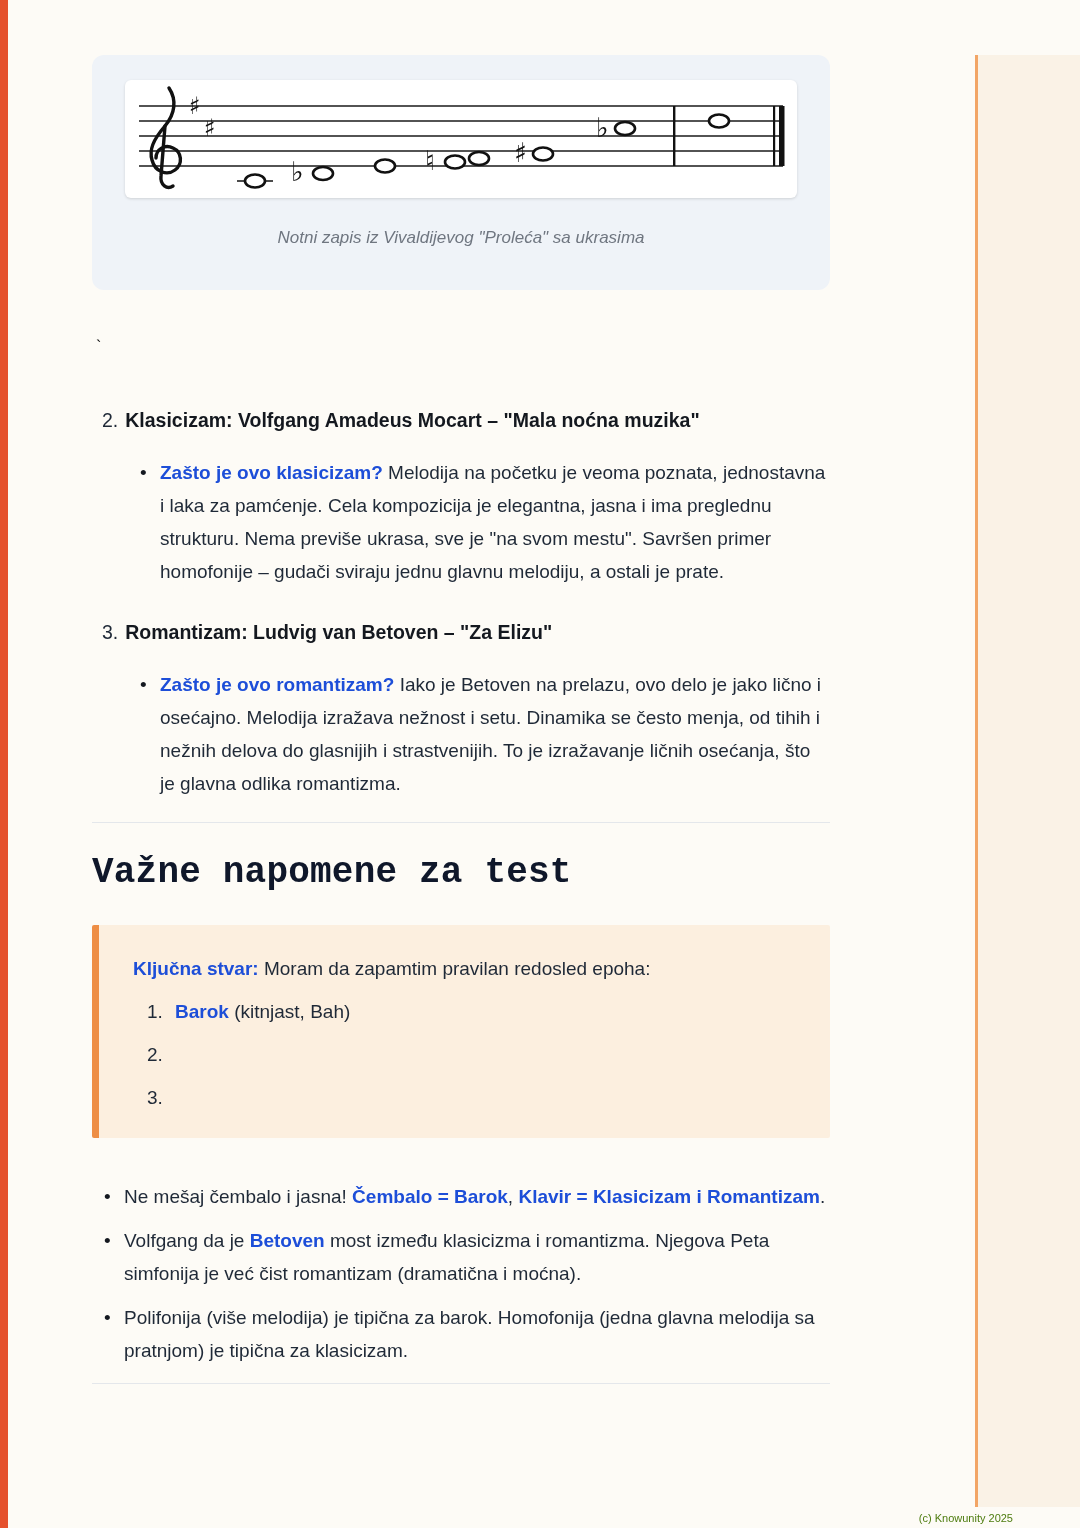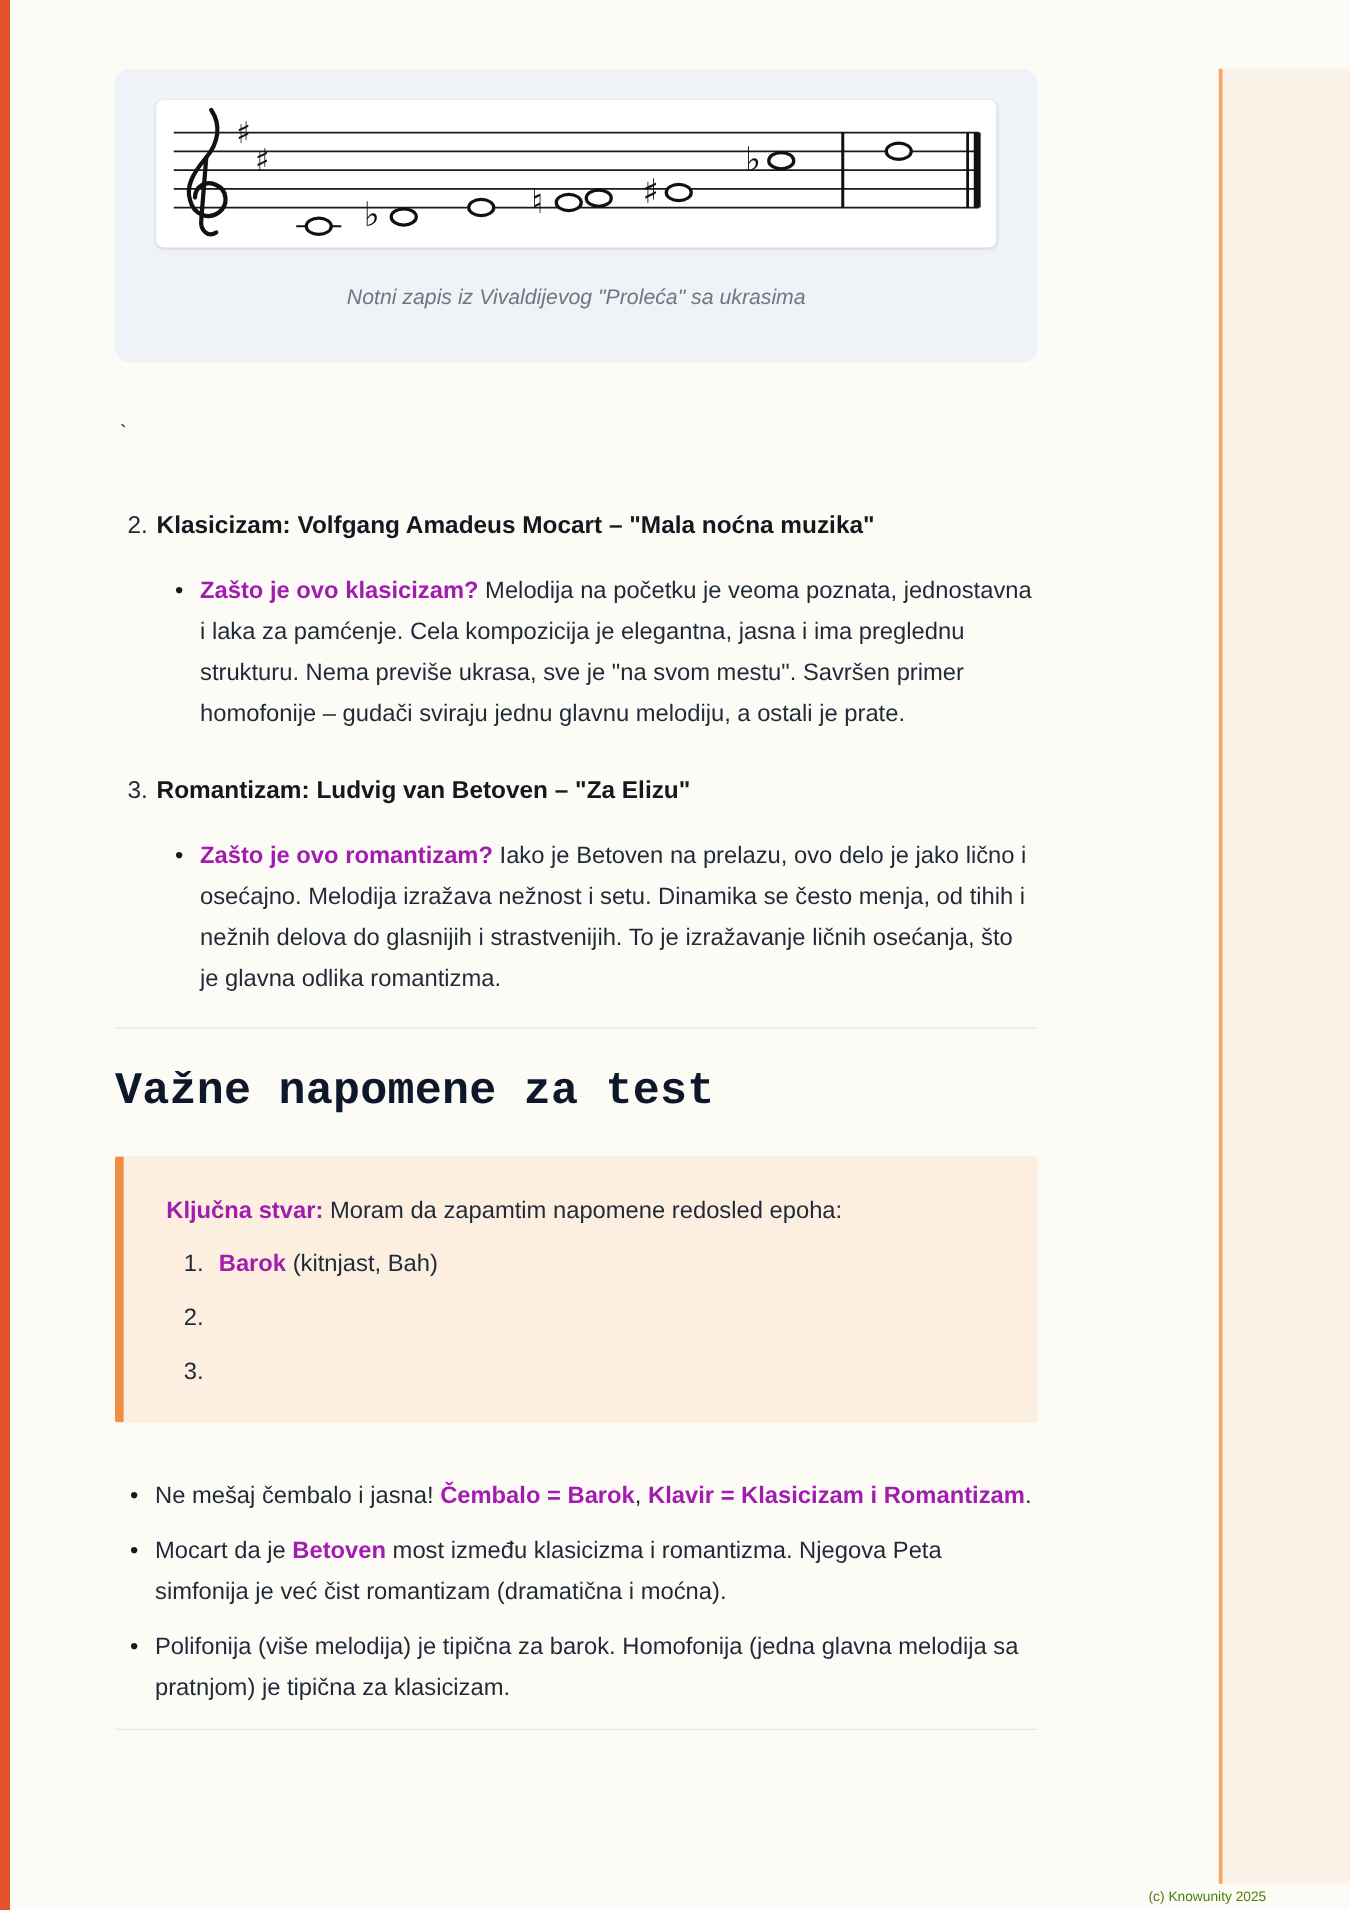--- a/index.html
+++ b/index.html
@@ -81,21 +81,21 @@
     line-height: 33px;
     color: #14181F;
     flex: none;
   }
   .sub-bullet p {
     margin: 0;
     width: 670px;
     font-size: 19px;
     line-height: 33px;
   }
-  .sub-bullet strong, .tip-item strong, .callout strong { color: #a21caf; }
+  .sub-bullet strong, .tip-item strong, .callout strong { color: #1d4ed8; }
   .divider {
     margin-top: 22px;
     height: 1px;
     background: #E4E7EB;
   }
   .section-heading {
     margin: 32px 0 0 0;
     font-size: 36px;
     font-weight: 800;
     color: #0f172a;
@@ -223,41 +223,41 @@
   <div class="sub-bullet">
     <span class="dot">•</span>
     <p><strong>Zašto je ovo romantizam?</strong><span> Iako je Betoven na prelazu, ovo delo je jako lično i osećajno. Melodija izražava nežnost i setu. Dinamika se često menja, od tihih i nežnih delova do glasnijih i strastvenijih. To je izražavanje ličnih osećanja, što je glavna odlika romantizma.</span></p>
   </div>
 
   <div class="divider"></div>
 
   <h2 class="section-heading">Važne napomene za test</h2>
 
   <div class="callout">
-    <p class="intro"><strong>Ključna stvar:</strong><span> Moram da zapamtim napomene redosled epoha:</span></p>
+    <p class="intro"><strong>Ključna stvar:</strong><span> Moram da zapamtim pravilan redosled epoha:</span></p>
     <div class="callout-item">
       <span class="cnum">1.</span>
       <p><strong>Barok</strong><span> (kitnjast, Bah)</span></p>
     </div>
     <div class="callout-item">
       <span class="cnum">2.</span>
     </div>
     <div class="callout-item">
       <span class="cnum">3.</span>
     </div>
   </div>
 
   <div class="tips">
     <div class="tip-item">
       <span class="dot">•</span>
       <p><span>Ne mešaj čembalo i jasna! </span><strong>Čembalo = Barok</strong><span>, </span><strong>Klavir = Klasicizam i Romantizam</strong><span>.</span></p>
     </div>
     <div class="tip-item">
       <span class="dot">•</span>
-      <p><span>Mocart da je </span><strong>Betoven</strong><span> most između klasicizma i romantizma. Njegova Peta simfonija je već čist romantizam (dramatična i moćna).</span></p>
+      <p><span>Volfgang da je </span><strong>Betoven</strong><span> most između klasicizma i romantizma. Njegova Peta simfonija je već čist romantizam (dramatična i moćna).</span></p>
     </div>
     <div class="tip-item">
       <span class="dot">•</span>
       <p><span>Polifonija (više melodija) je tipična za barok. Homofonija (jedna glavna melodija sa pratnjom) je tipična za klasicizam.</span></p>
     </div>
   </div>
 
   <div class="divider final"></div>
 
 </div>

